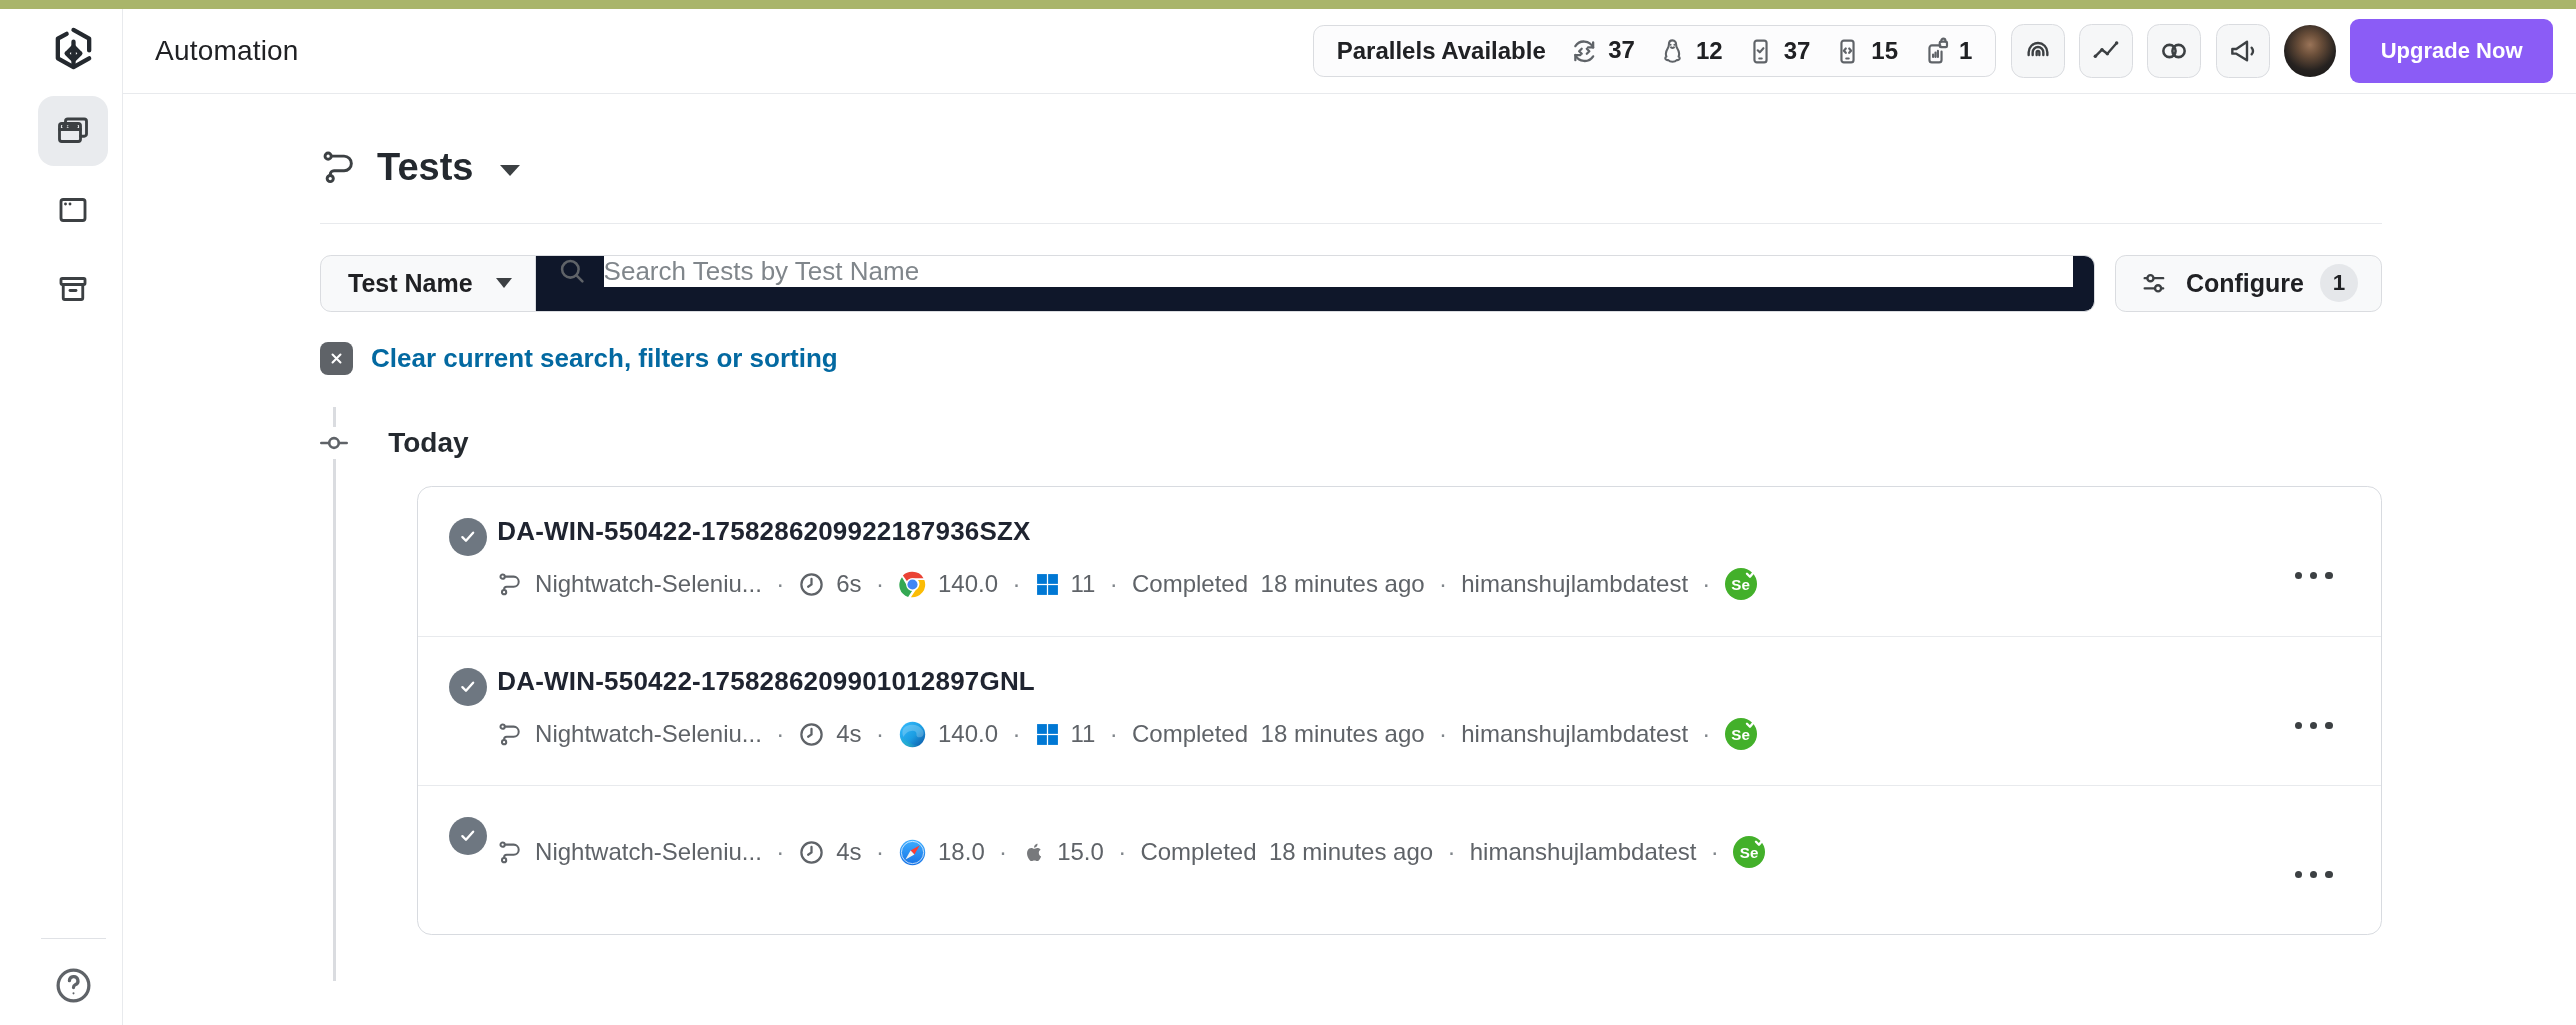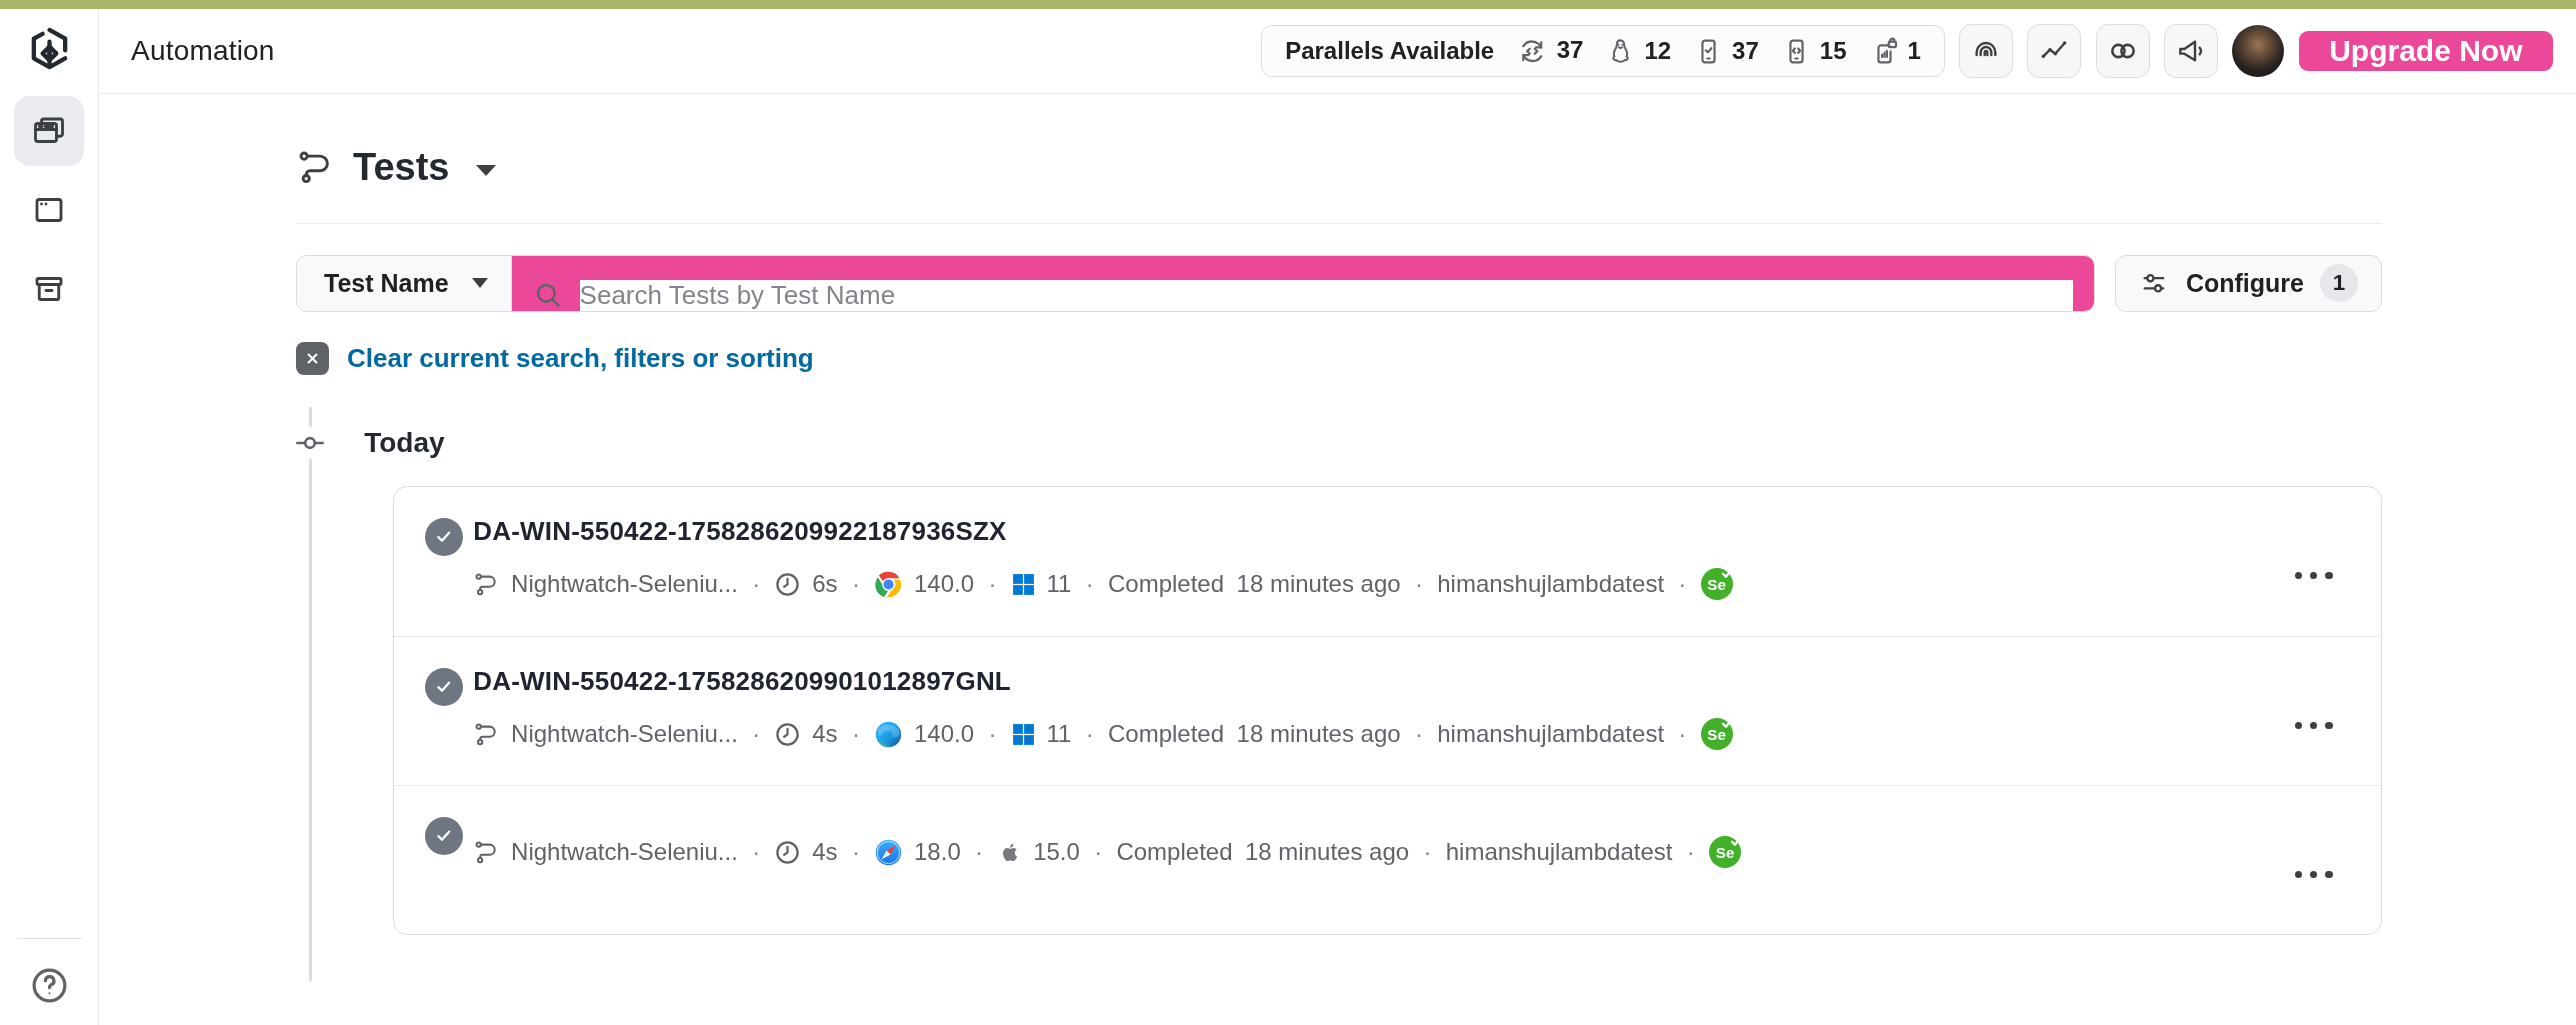--- a/index.html
+++ b/index.html
@@ -1,21 +1,21 @@
 <!DOCTYPE html>
 <html style="font-size:14.3px"><head>
 <meta charset="utf-8">
 <style>
   * { margin:0; padding:0; box-sizing:border-box; }
   html,body { width:2576px; height:1025px; overflow:hidden; background:#fff;
               font-family:"Liberation Sans", sans-serif; color:#24292f; }
 
   .top-strip { height:9px; width:100%; background:#a9b56b; }
 
-  .app { display:flex; height:1016px; }
+  .app { display:flex; height:1016px;padding-left:24px; }
 
   
   .sidebar { width:99px; border-right:0.9px solid #e8eaed; display:flex; flex-direction:column;
              align-items:center; padding-top:12.5px; flex-shrink:0; }
   .logo { width:54px; height:54px; display:flex; align-items:center; justify-content:center; margin-bottom:20px; }
   .nav-item { width:70px; height:70px; border-radius:16px; display:flex; align-items:center;
               justify-content:center; margin-bottom:9px; cursor:pointer; }
   .nav-item.active { background:#e9ebee; }
   .nav-item svg { stroke:#3c4043; }
   .sidebar-spacer { flex:1; }
@@ -38,41 +38,41 @@
   .p-item svg { stroke:#5f6368; }
   .p-val { font-size:24px; font-weight:600; color:#202124; }
 
   .icon-btn { width:54px; height:54px; border:0.9px solid #dadce0; background:#f6f7f8; border-radius:12.5px;
               display:flex; align-items:center; justify-content:center; cursor:pointer; }
   .icon-btn svg { stroke:#3c4043; }
 
   .avatar { width:52px; height:52px; border-radius:50%; cursor:pointer; flex-shrink:0;
             background:radial-gradient(circle at 50% 38%, #9a7458 0%, #6b4f3a 26%, #262220 62%, #141414 100%); }
 
-  .upgrade-btn { height:40px; padding:0 30.5px; background:#ec4899; color:#fff; border:none; border-radius:9px;
-                 font-size:30px; font-weight:700; font-family:inherit; cursor:pointer; }
+  .upgrade-btn { height:64px; padding:0 30.5px; background:#8b5cf6; color:#fff; border:none; border-radius:9px;
+                 font-size:22px; font-weight:700; font-family:inherit; cursor:pointer; }
 
   
   .content { flex:1; overflow:hidden; padding:52px 194px 0 197px; }
 
   .page-title-row { display:flex; align-items:center; gap:18px; }
   .page-title-row svg { stroke:#3c4043; }
   .page-title { font-size:38px; font-weight:700; color:#24292f; }
   .caret-down { width:0; height:0; border-left:10px solid transparent; border-right:10px solid transparent;
                 border-top:11.7px solid #3c4043; margin-left:9px; margin-top:5.4px; }
   .title-divider { height:0.9px; background:#e8eaed; margin-top:34px; }
 
   
   .filter-bar { display:flex; align-items:stretch; margin-top:31px; height:57px; }
   .field-select { display:flex; align-items:center; gap:23px; background:#f8f9fa; border:0.9px solid #dadce0;
                   border-radius:10.8px 0 0 10.8px; padding:0 23px 0 27px; cursor:pointer; }
   .field-select-label { font-size:25px; font-weight:600; color:#202124; }
   .field-caret { width:0; height:0; border-left:8px solid transparent; border-right:8px solid transparent;
                  border-top:10px solid #3c4043; }
-  .search-box { flex:1; display:flex; align-items:flex-end; gap:16px; background:#ec4899; border:0.9px solid #dadce0;
+  .search-box { flex:1; display:flex; align-items:flex-start; gap:16px; background:#0f172a; border:0.9px solid #dadce0;
                 border-left:none; border-radius:0 10.8px 10.8px 0; padding:0 21.5px; }
   .search-box input { border:none; outline:none; flex:1; font-size:26px; color:#24292f; font-family:inherit; }
   .search-box input::placeholder { color:#80868b; }
   .configure-btn { display:flex; align-items:center; gap:16px; background:#f8f9fa; border:0.9px solid #dadce0;
                    border-radius:10.8px; margin-left:20px; padding:0 23px; cursor:pointer; }
   .configure-label { font-size:25px; font-weight:600; color:#202124; }
   .configure-badge { width:38px; height:38px; border-radius:50%; background:#e5e7ea; color:#202124;
                      font-size:22.4px; font-weight:600; display:flex; align-items:center; justify-content:center; }
   .configure-btn svg { stroke:#3c4043; }
 

